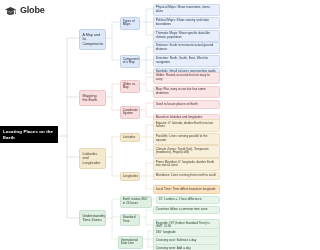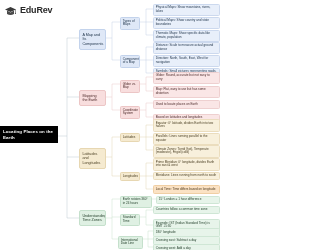--- a/index.html
+++ b/index.html
@@ -76,21 +76,21 @@
 
   <div class="logo">
     <span class="logo-mark">
       <svg width="13" height="13" viewBox="0 0 26 26">
         <path d="M13 4 L24 9 L13 14 L2 9 Z" fill="#3b3b3b"></path>
         <path d="M6 11 L6 18 Q13 22 20 18 L20 11 L13 15 Z" fill="#4a4a4a"></path>
         <rect x="22.4" y="9" width="1" height="7" fill="#3b3b3b"></rect>
         <circle cx="22.9" cy="16.6" r="1.2" fill="#3b3b3b"></circle>
       </svg>
     </span>
-    <span class="logo-text">EduRev</span>
+    <span class="logo-text">Globe</span>
   </div>
 
   <svg id="wires" viewBox="0 0 223 250">
     <g fill="none" stroke="#b9c4cf" stroke-width="0.45">
 
       <path d="M57 136 H67"></path>
       <path d="M67 38 V218"></path>
 
       <path d="M67 38 H79"></path>
       <path d="M67 97 H79"></path>

